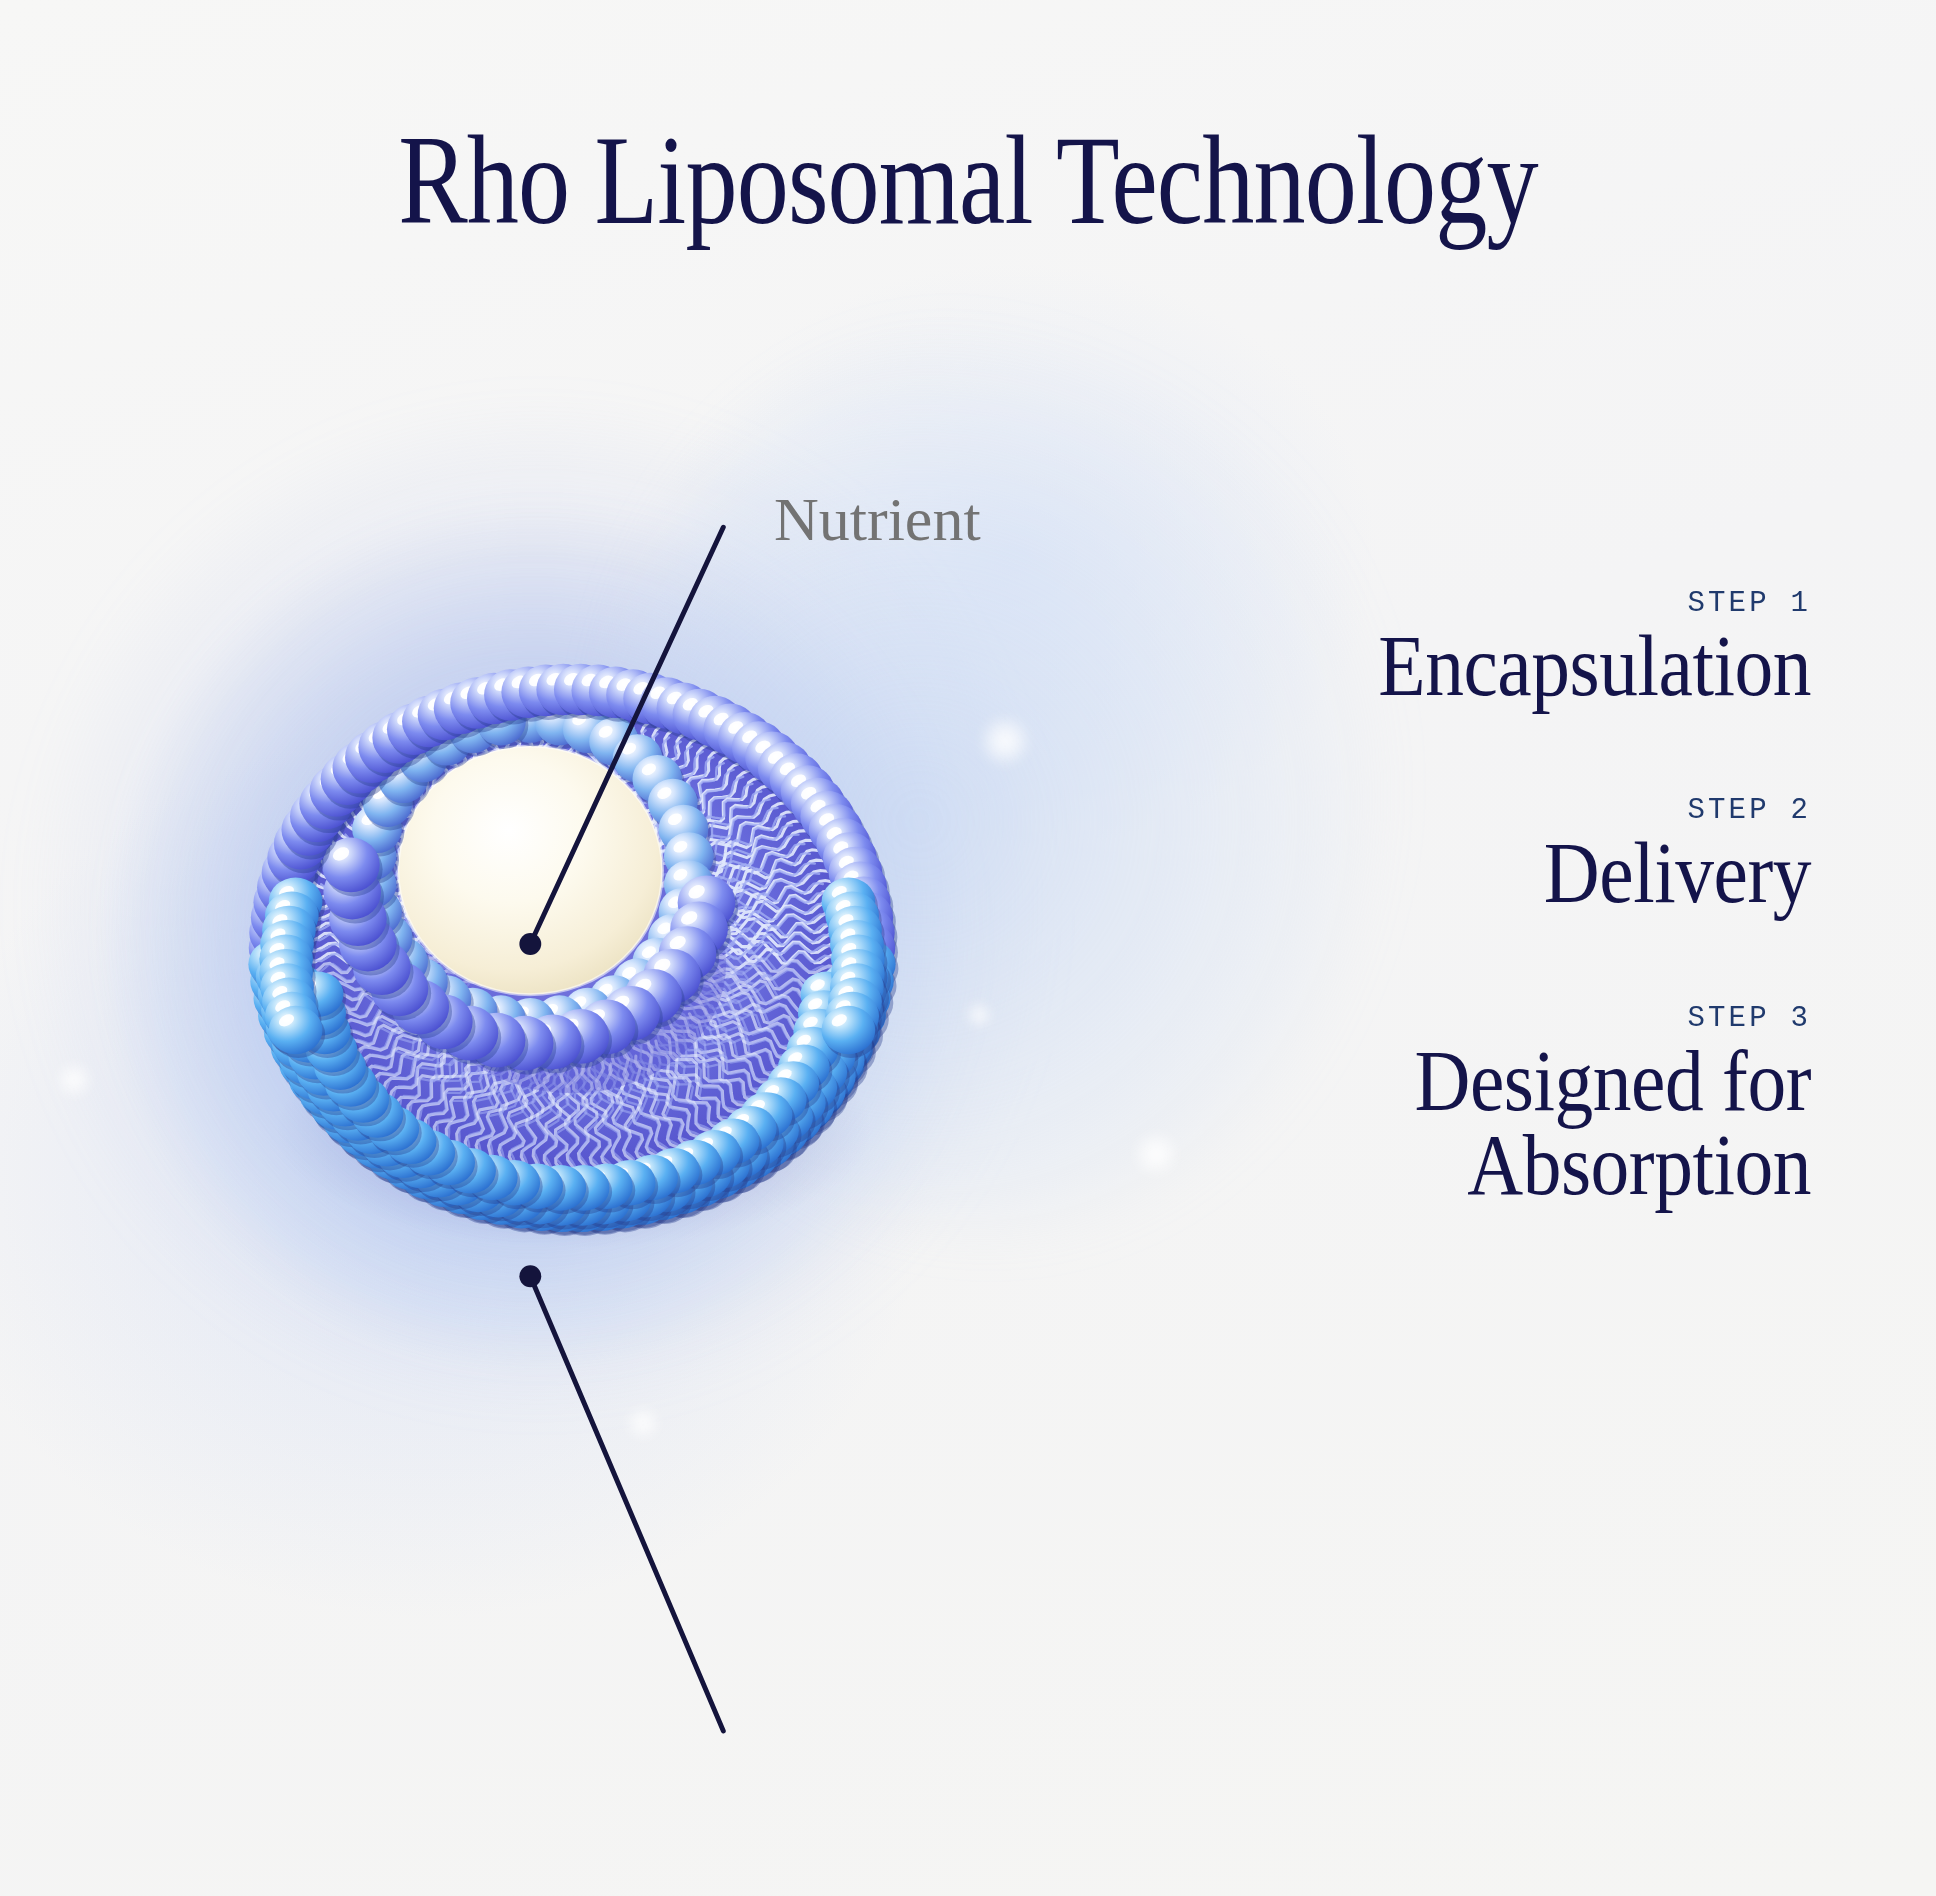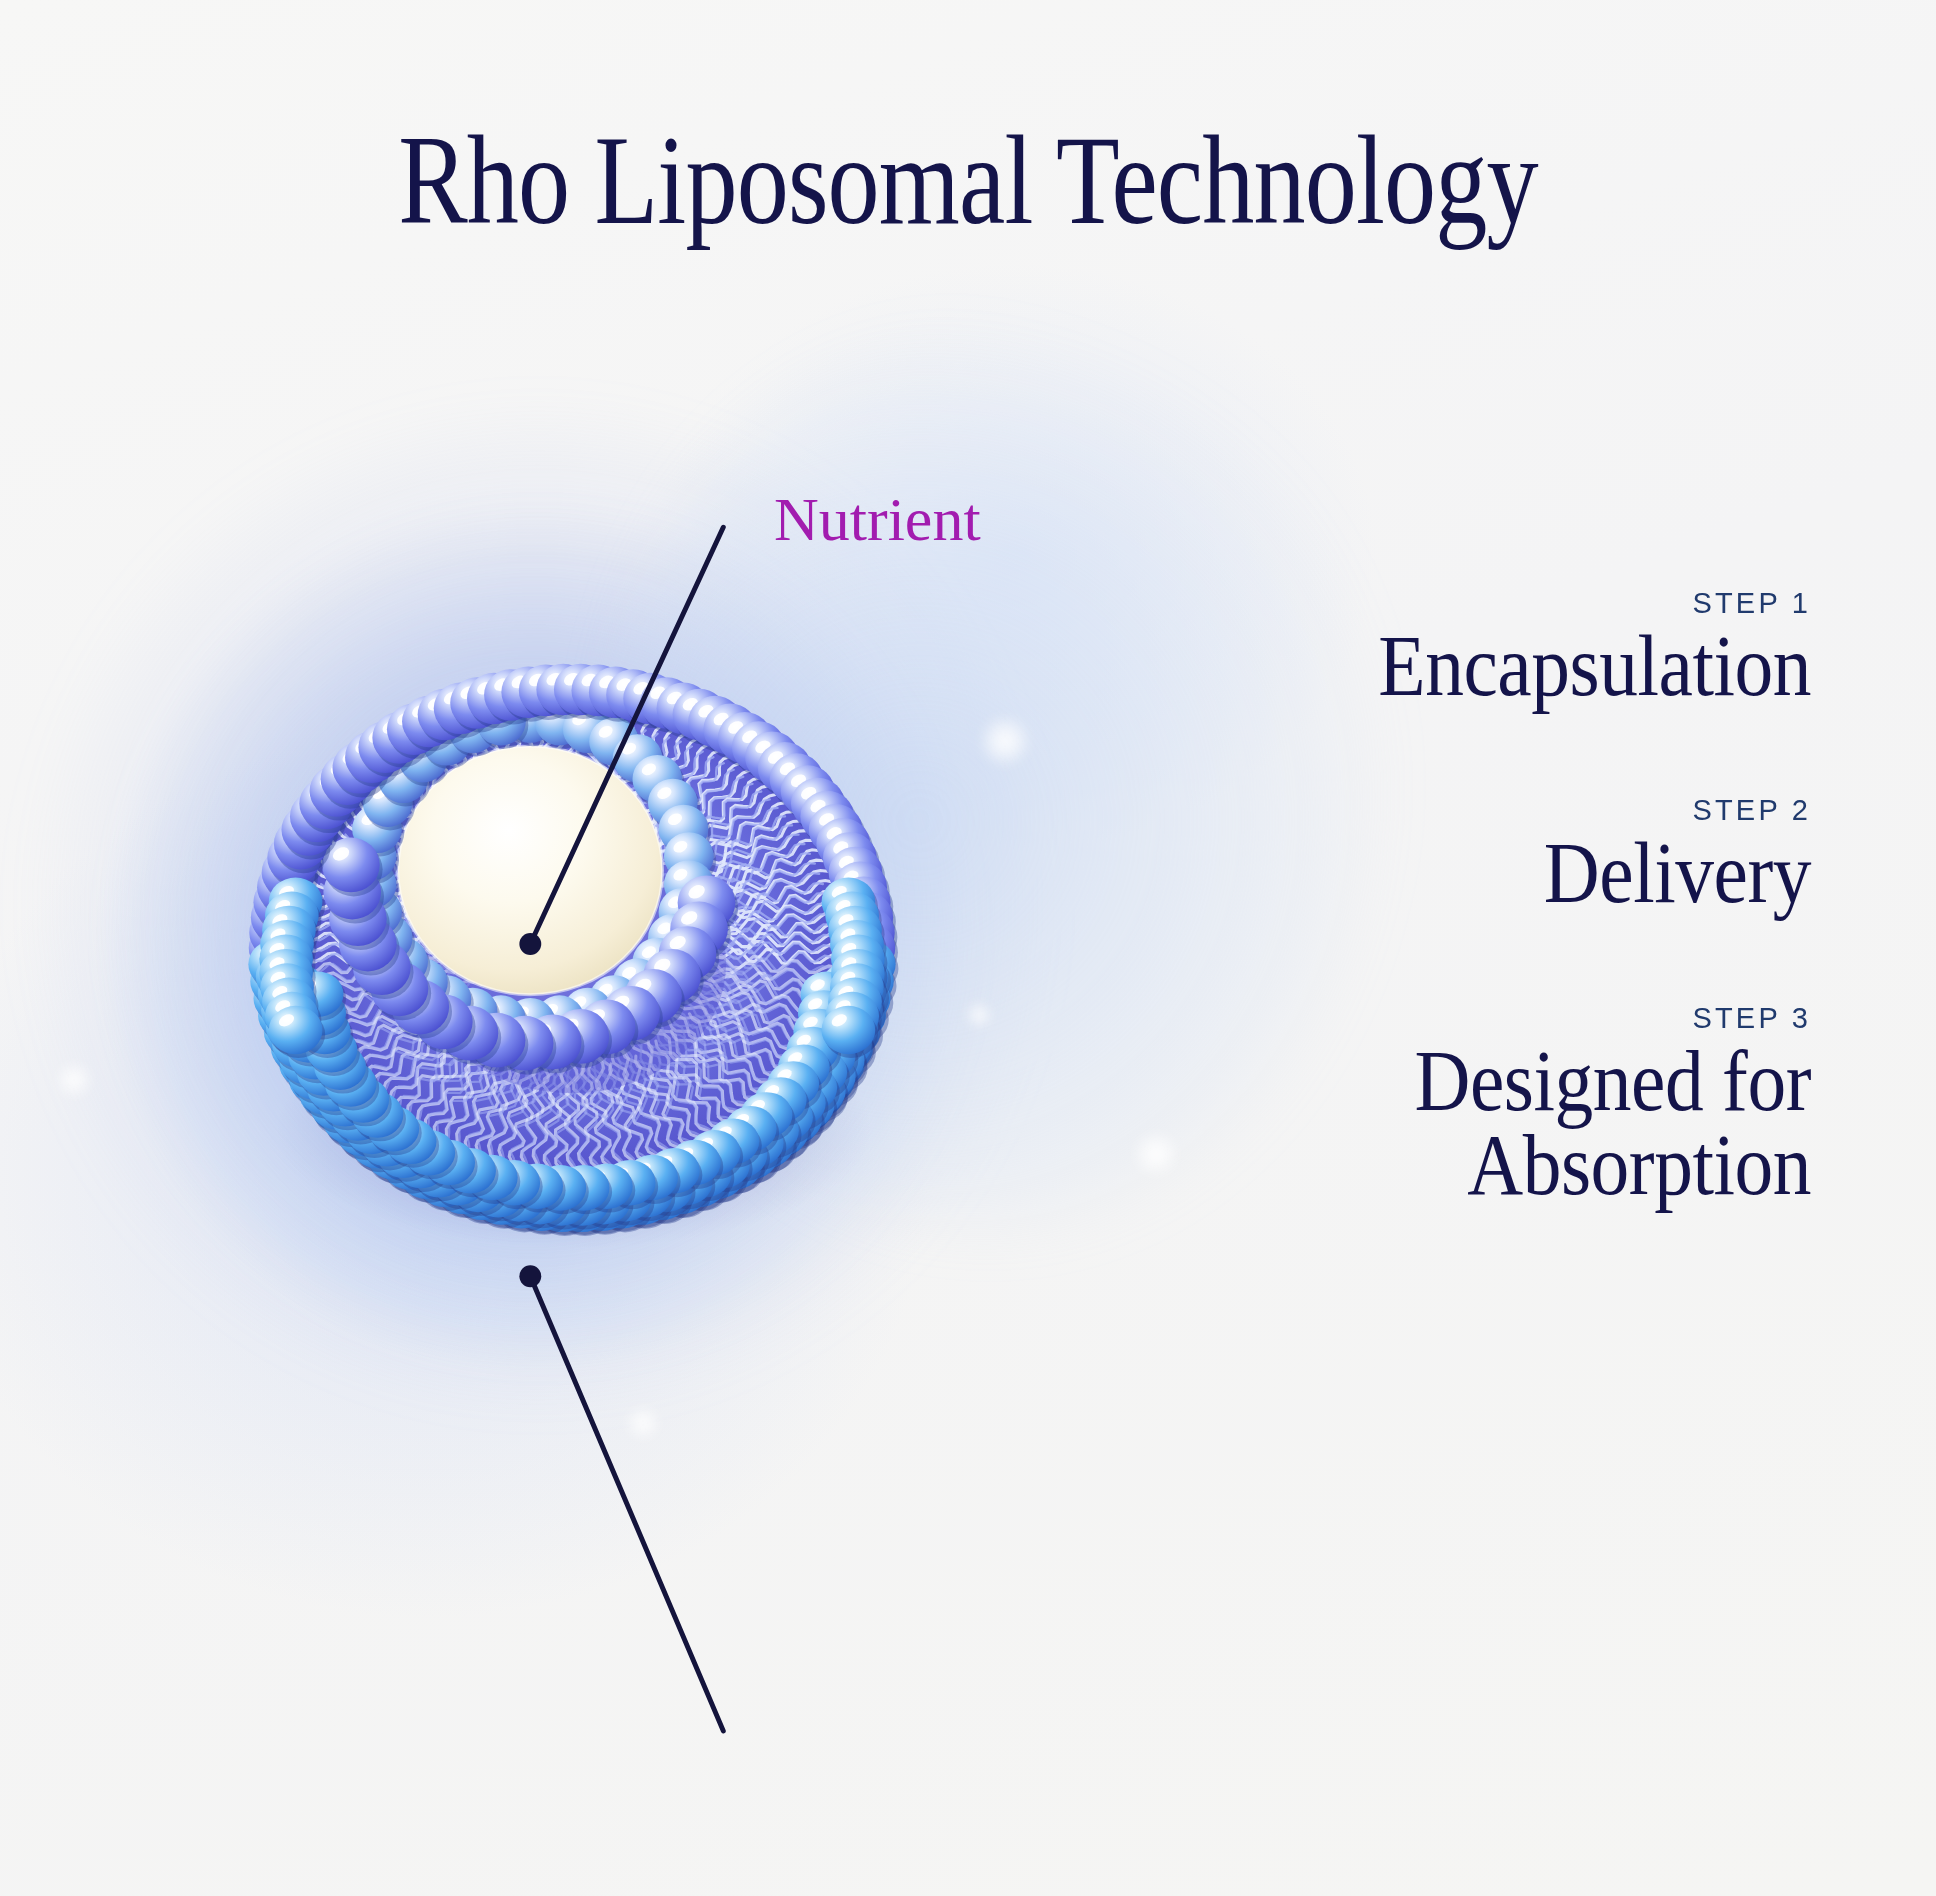--- a/index.html
+++ b/index.html
@@ -51,35 +51,35 @@
     font-family:"Liberation Serif", serif;
     transform:scaleX(.82);
     white-space:nowrap;
   }
 
   
   .steps{position:absolute;left:1174px;top:587px;width:637px;text-align:right;}
   .step{margin-bottom:86px;}
   .step:last-child{margin-bottom:0;margin-top:39px;}
   .step-kicker{
-    font-family:Liberation Sans, sans-serif;
+    font-family:Liberation Mono, monospace;
     font-size:29px;letter-spacing:3.2px;
     color:#203a6d;margin-bottom:4px;
   }
   .step-title{
     font-family:"Liberation Serif", serif;
     color:#14144a;font-size:86px;line-height:.98;
     letter-spacing:-0.5px;
     transform:scaleX(.90);transform-origin:right center;
     white-space:pre-line;
   }
 
   
   .callout-label{
-    position:absolute;color:#a21caf;
+    position:absolute;color:#737373;
     font-family:"Liberation Serif", serif;
     font-size:62px;line-height:1;white-space:nowrap;
   }
   .callout-nutrient{left:774px;top:488px;}
   .callout-liposome{left:333px;top:1664px;}
 
   
   #lipo{position:absolute;left:204px;top:572px;width:736px;height:736px;}
   .leader{position:absolute;left:0;top:0;width:1936px;height:1896px;pointer-events:none;}
 </style>

